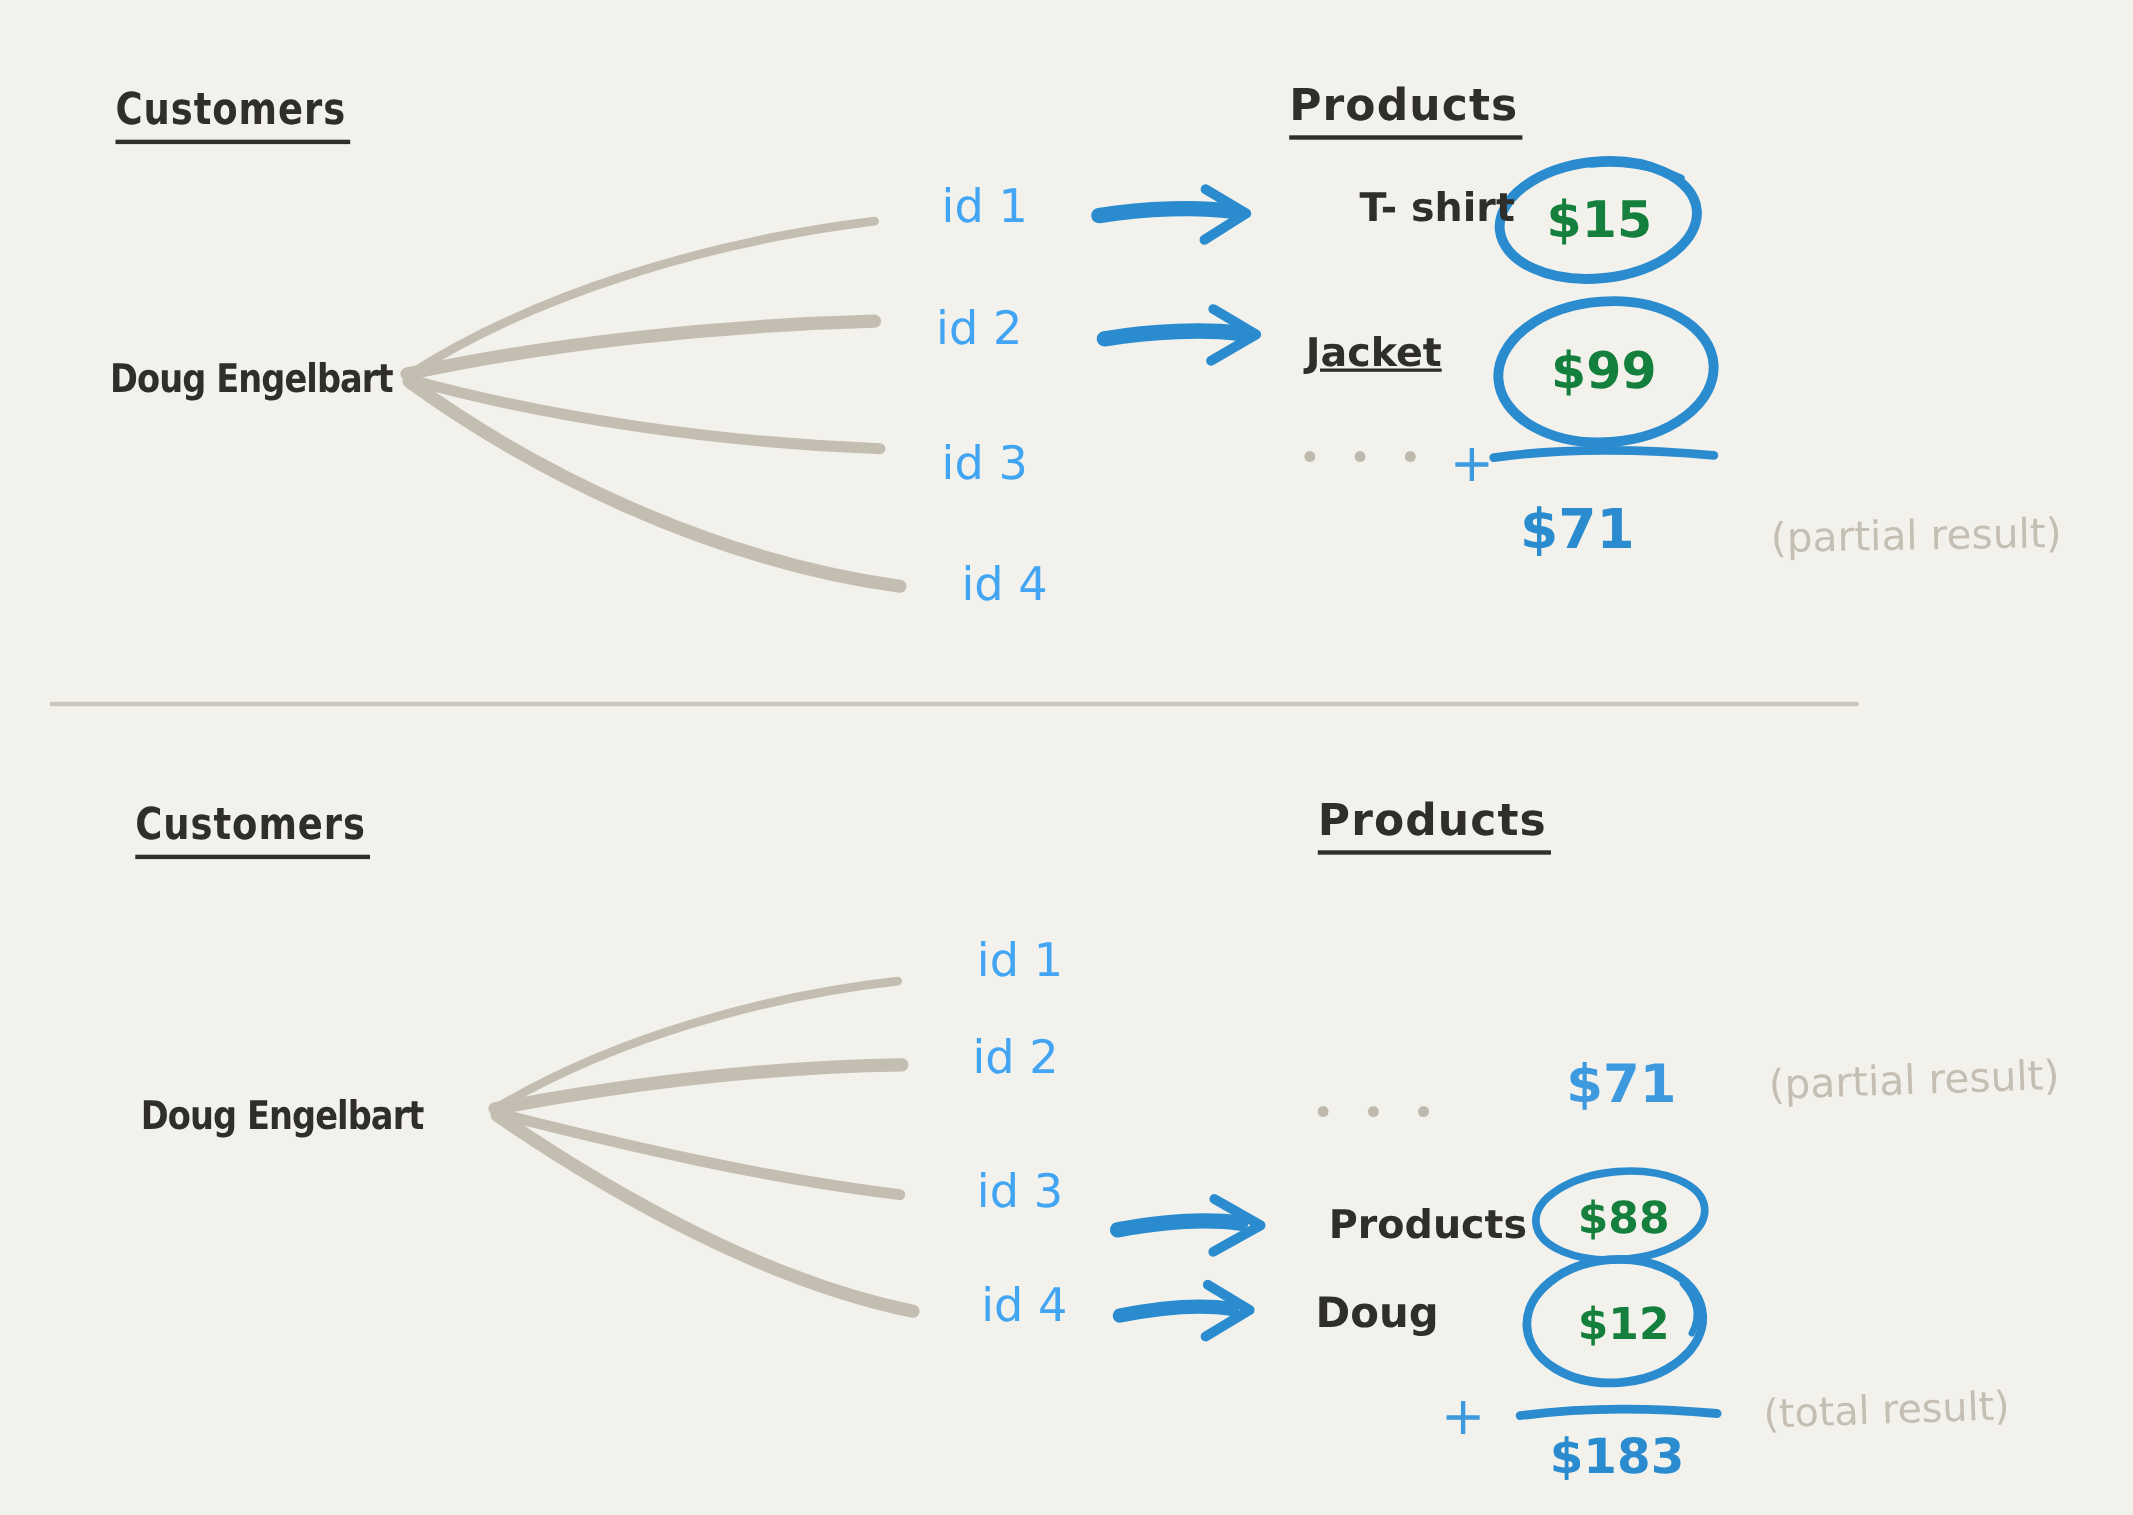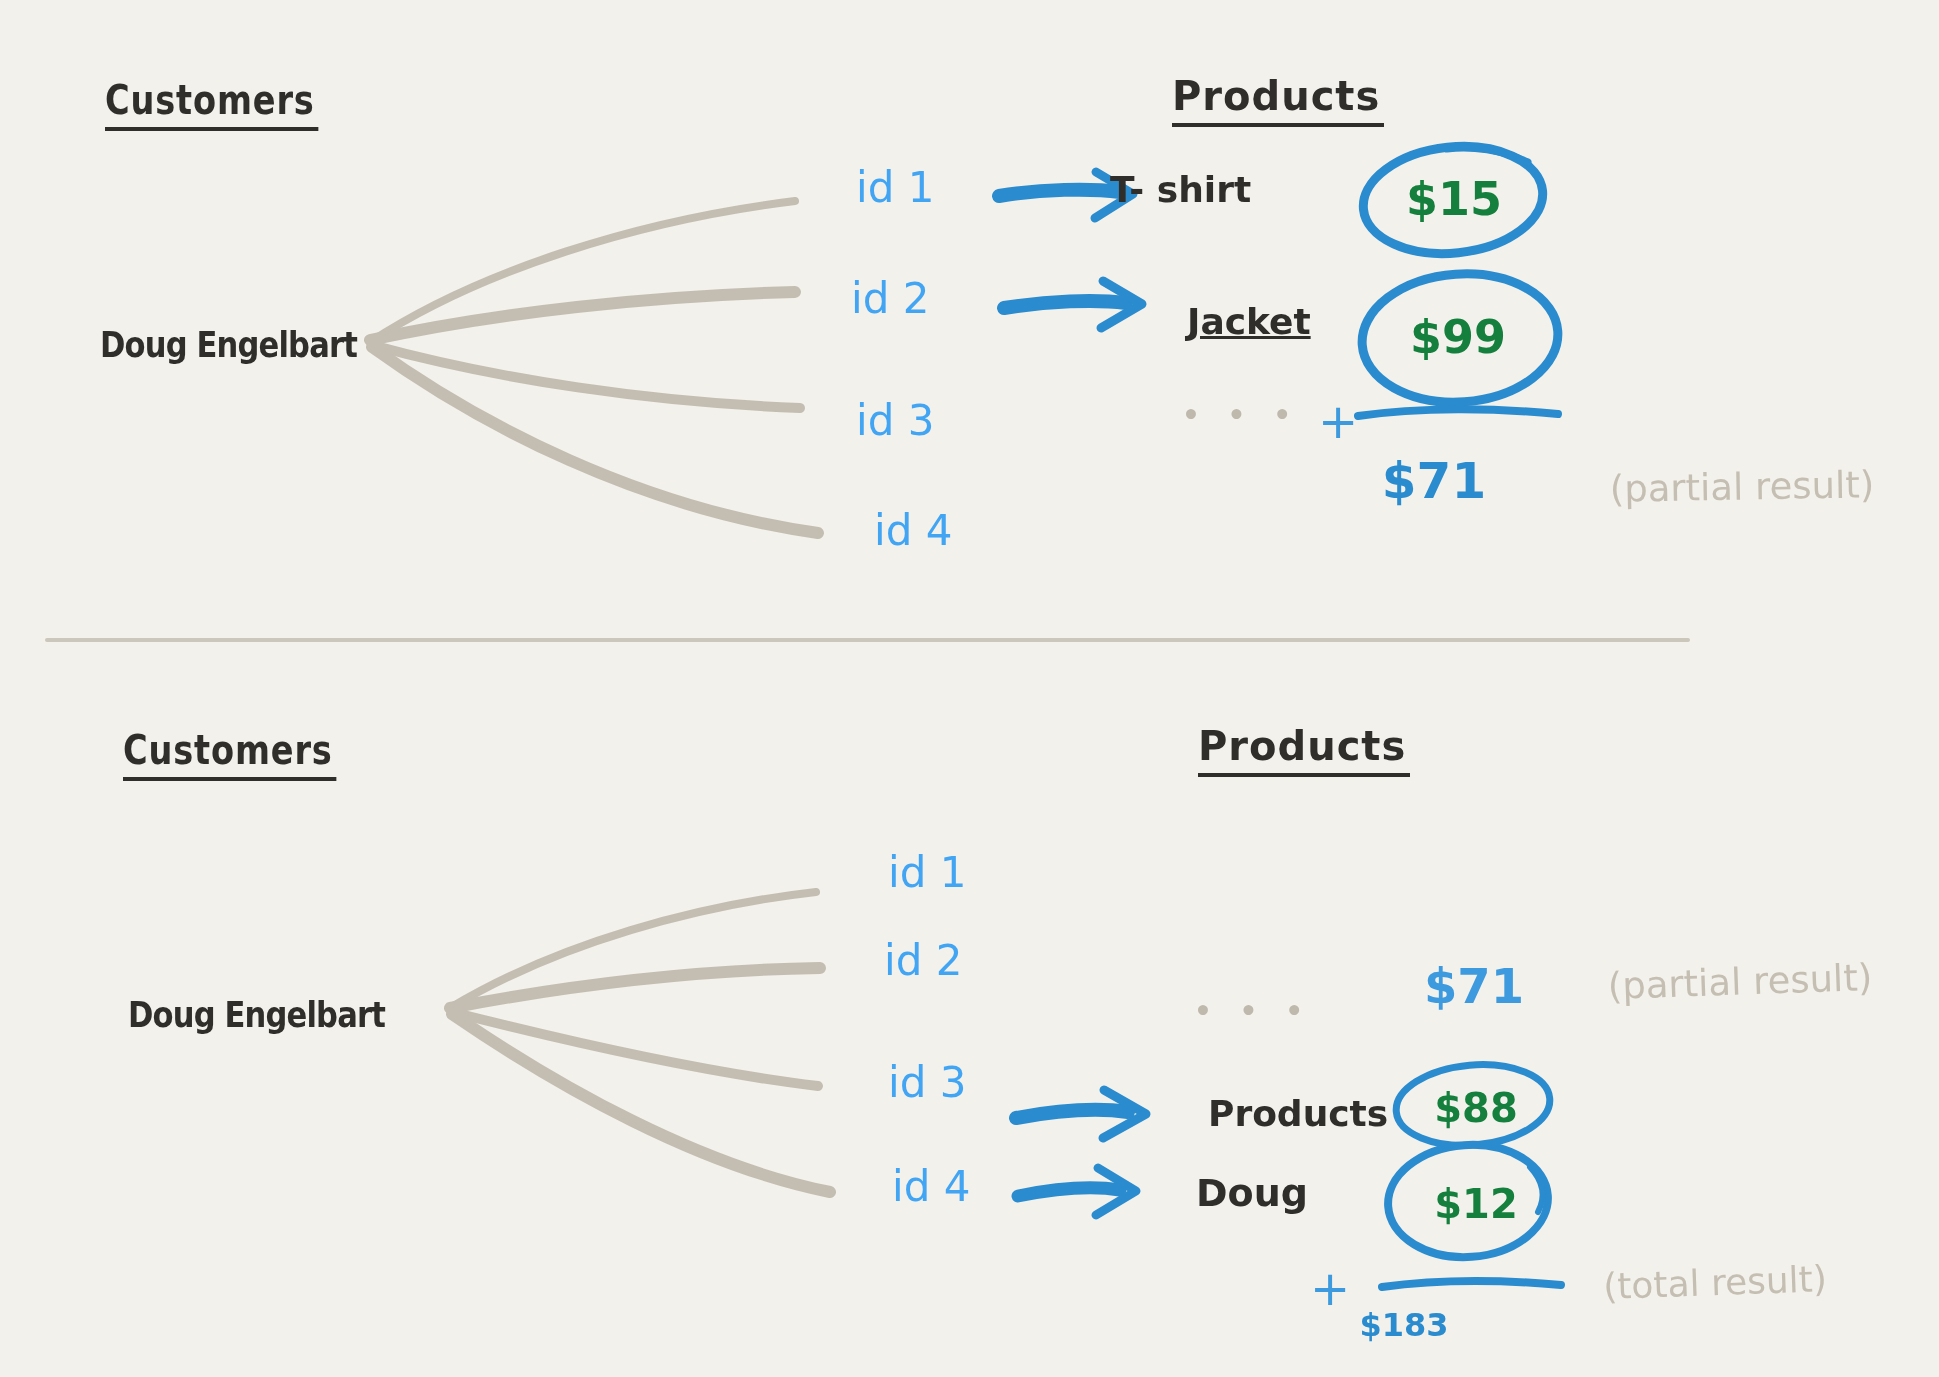--- a/index.html
+++ b/index.html
@@ -68,21 +68,21 @@
 <div class="txt ink heading squeeze" style="left:105px;top:80px;">Customers</div>
 <div class="txt ink heading" style="left:1172px;top:76px;">Products</div>
 
 <div class="txt ink" style="left:100px;top:327px;font-size:36px;letter-spacing:-1px;transform:scaleX(.85);transform-origin:0 0;">Doug Engelbart</div>
 
 <div class="txt lblue" style="left:856px;top:167px;font-size:42px;">id 1</div>
 <div class="txt lblue" style="left:851px;top:278px;font-size:42px;">id 2</div>
 <div class="txt lblue" style="left:856px;top:400px;font-size:42px;">id 3</div>
 <div class="txt lblue" style="left:874px;top:510px;font-size:42px;">id 4</div>
 
-<div class="txt ink" style="left:1110px;top:172px;font-size:36px;">T- shirt</div>
+<div class="txt ink" style="left:1236px;top:172px;font-size:36px;">T- shirt</div>
 <div class="txt grayink center" style="left:1454px;top:199px;font-size:46px;">$15</div>
 
 <div class="txt ink" style="left:1187px;top:304px;font-size:36px;text-decoration:underline;">Jacket</div>
 <div class="txt grayink center" style="left:1458px;top:337px;font-size:46px;">$99</div>
 
 <div class="txt dots center" style="left:1241px;top:416px;">• • •</div>
 <div class="txt mblue center" style="left:1338px;top:421px;font-size:48px;">+</div>
 
 <div class="txt dblue center" style="left:1434px;top:481px;font-size:50px;">$71</div>
 <div class="txt graynote note center" style="left:1742px;top:487px;transform:translate(-50%,-50%) rotate(-1deg);">(partial result)</div>
@@ -101,14 +101,14 @@
 <div class="txt mblue center" style="left:1474px;top:986px;font-size:48px;font-weight:bold;">$71</div>
 <div class="txt graynote note center" style="left:1740px;top:982px;transform:translate(-50%,-50%) rotate(-2deg);">(partial result)</div>
 
 <div class="txt ink" style="left:1208px;top:1096px;font-size:36px;">Products</div>
 <div class="txt grayink center" style="left:1476px;top:1108px;font-size:40px;">$88</div>
 
 <div class="txt ink" style="left:1196px;top:1174px;font-size:38px;">Doug</div>
 <div class="txt grayink center" style="left:1476px;top:1204px;font-size:40px;">$12</div>
 
 <div class="txt mblue center" style="left:1330px;top:1288px;font-size:48px;">+</div>
-<div class="txt dblue center" style="left:1404px;top:1325px;font-size:32px;">$183</div>
+<div class="txt dblue center" style="left:1470px;top:1325px;font-size:44px;">$183</div>
 <div class="txt graynote center" style="left:1715px;top:1283px;font-size:36px;transform:translate(-50%,-50%) rotate(-2deg);">(total result)</div>
 
 </body></html>

